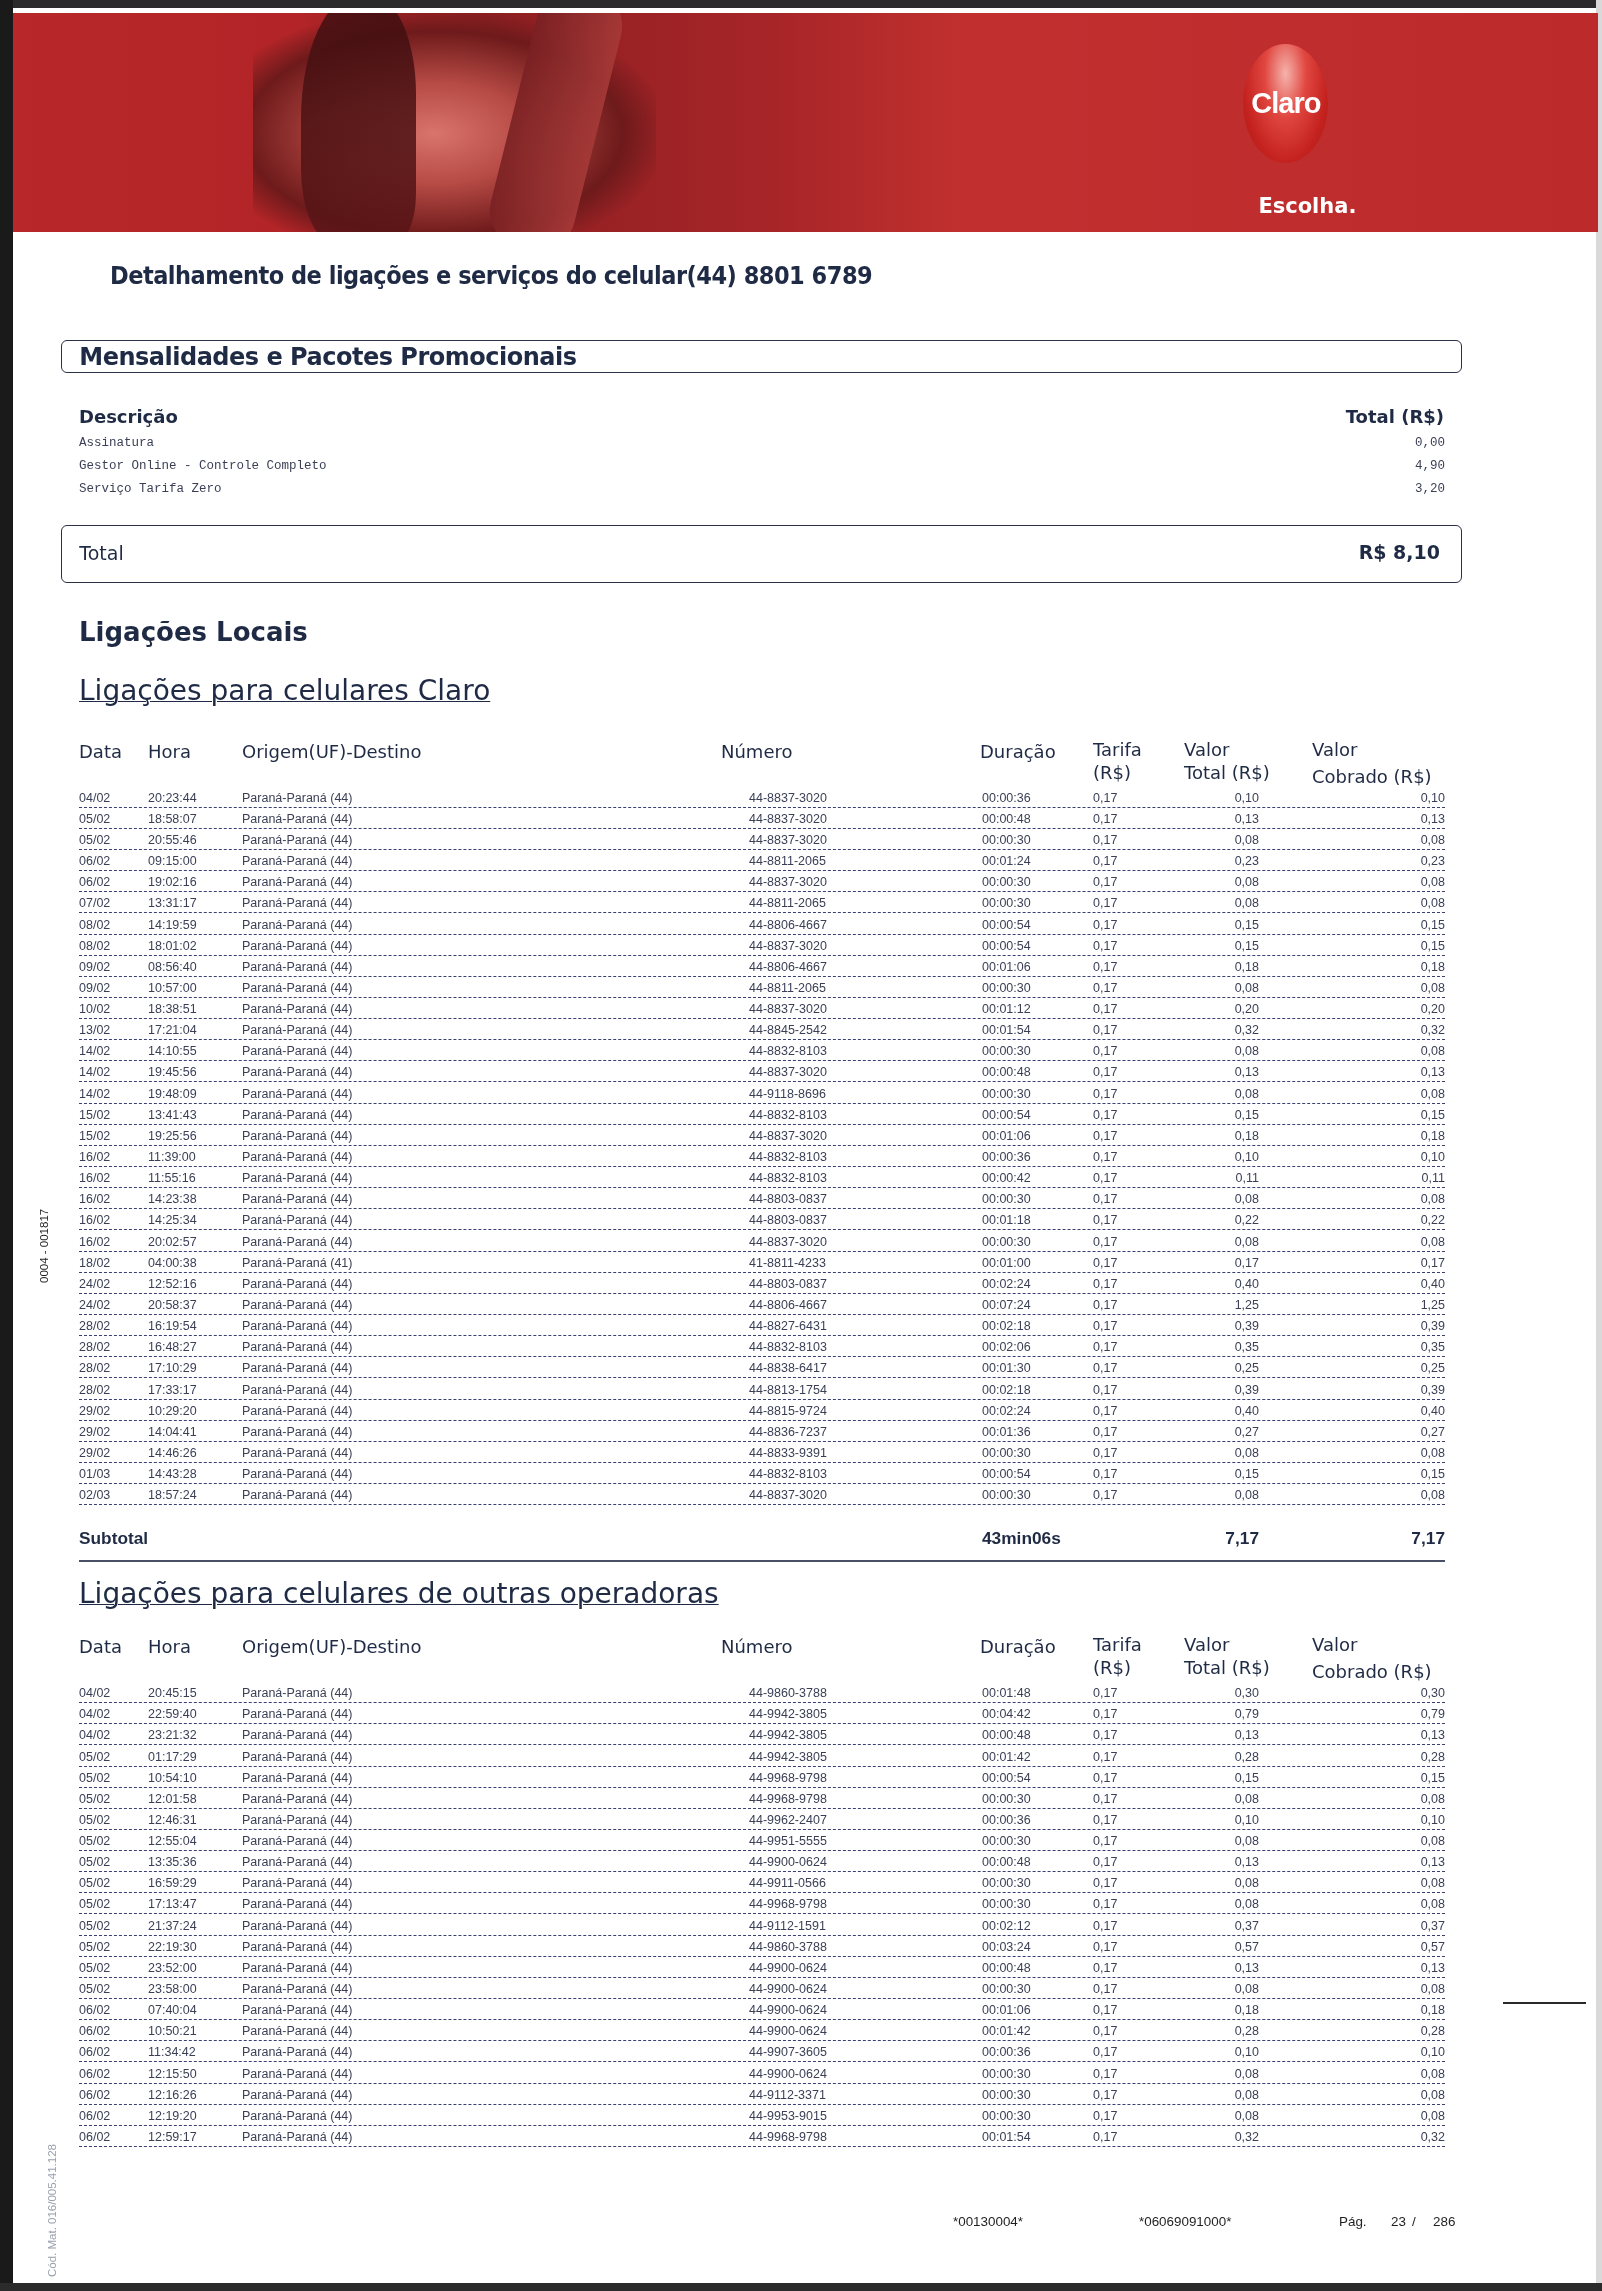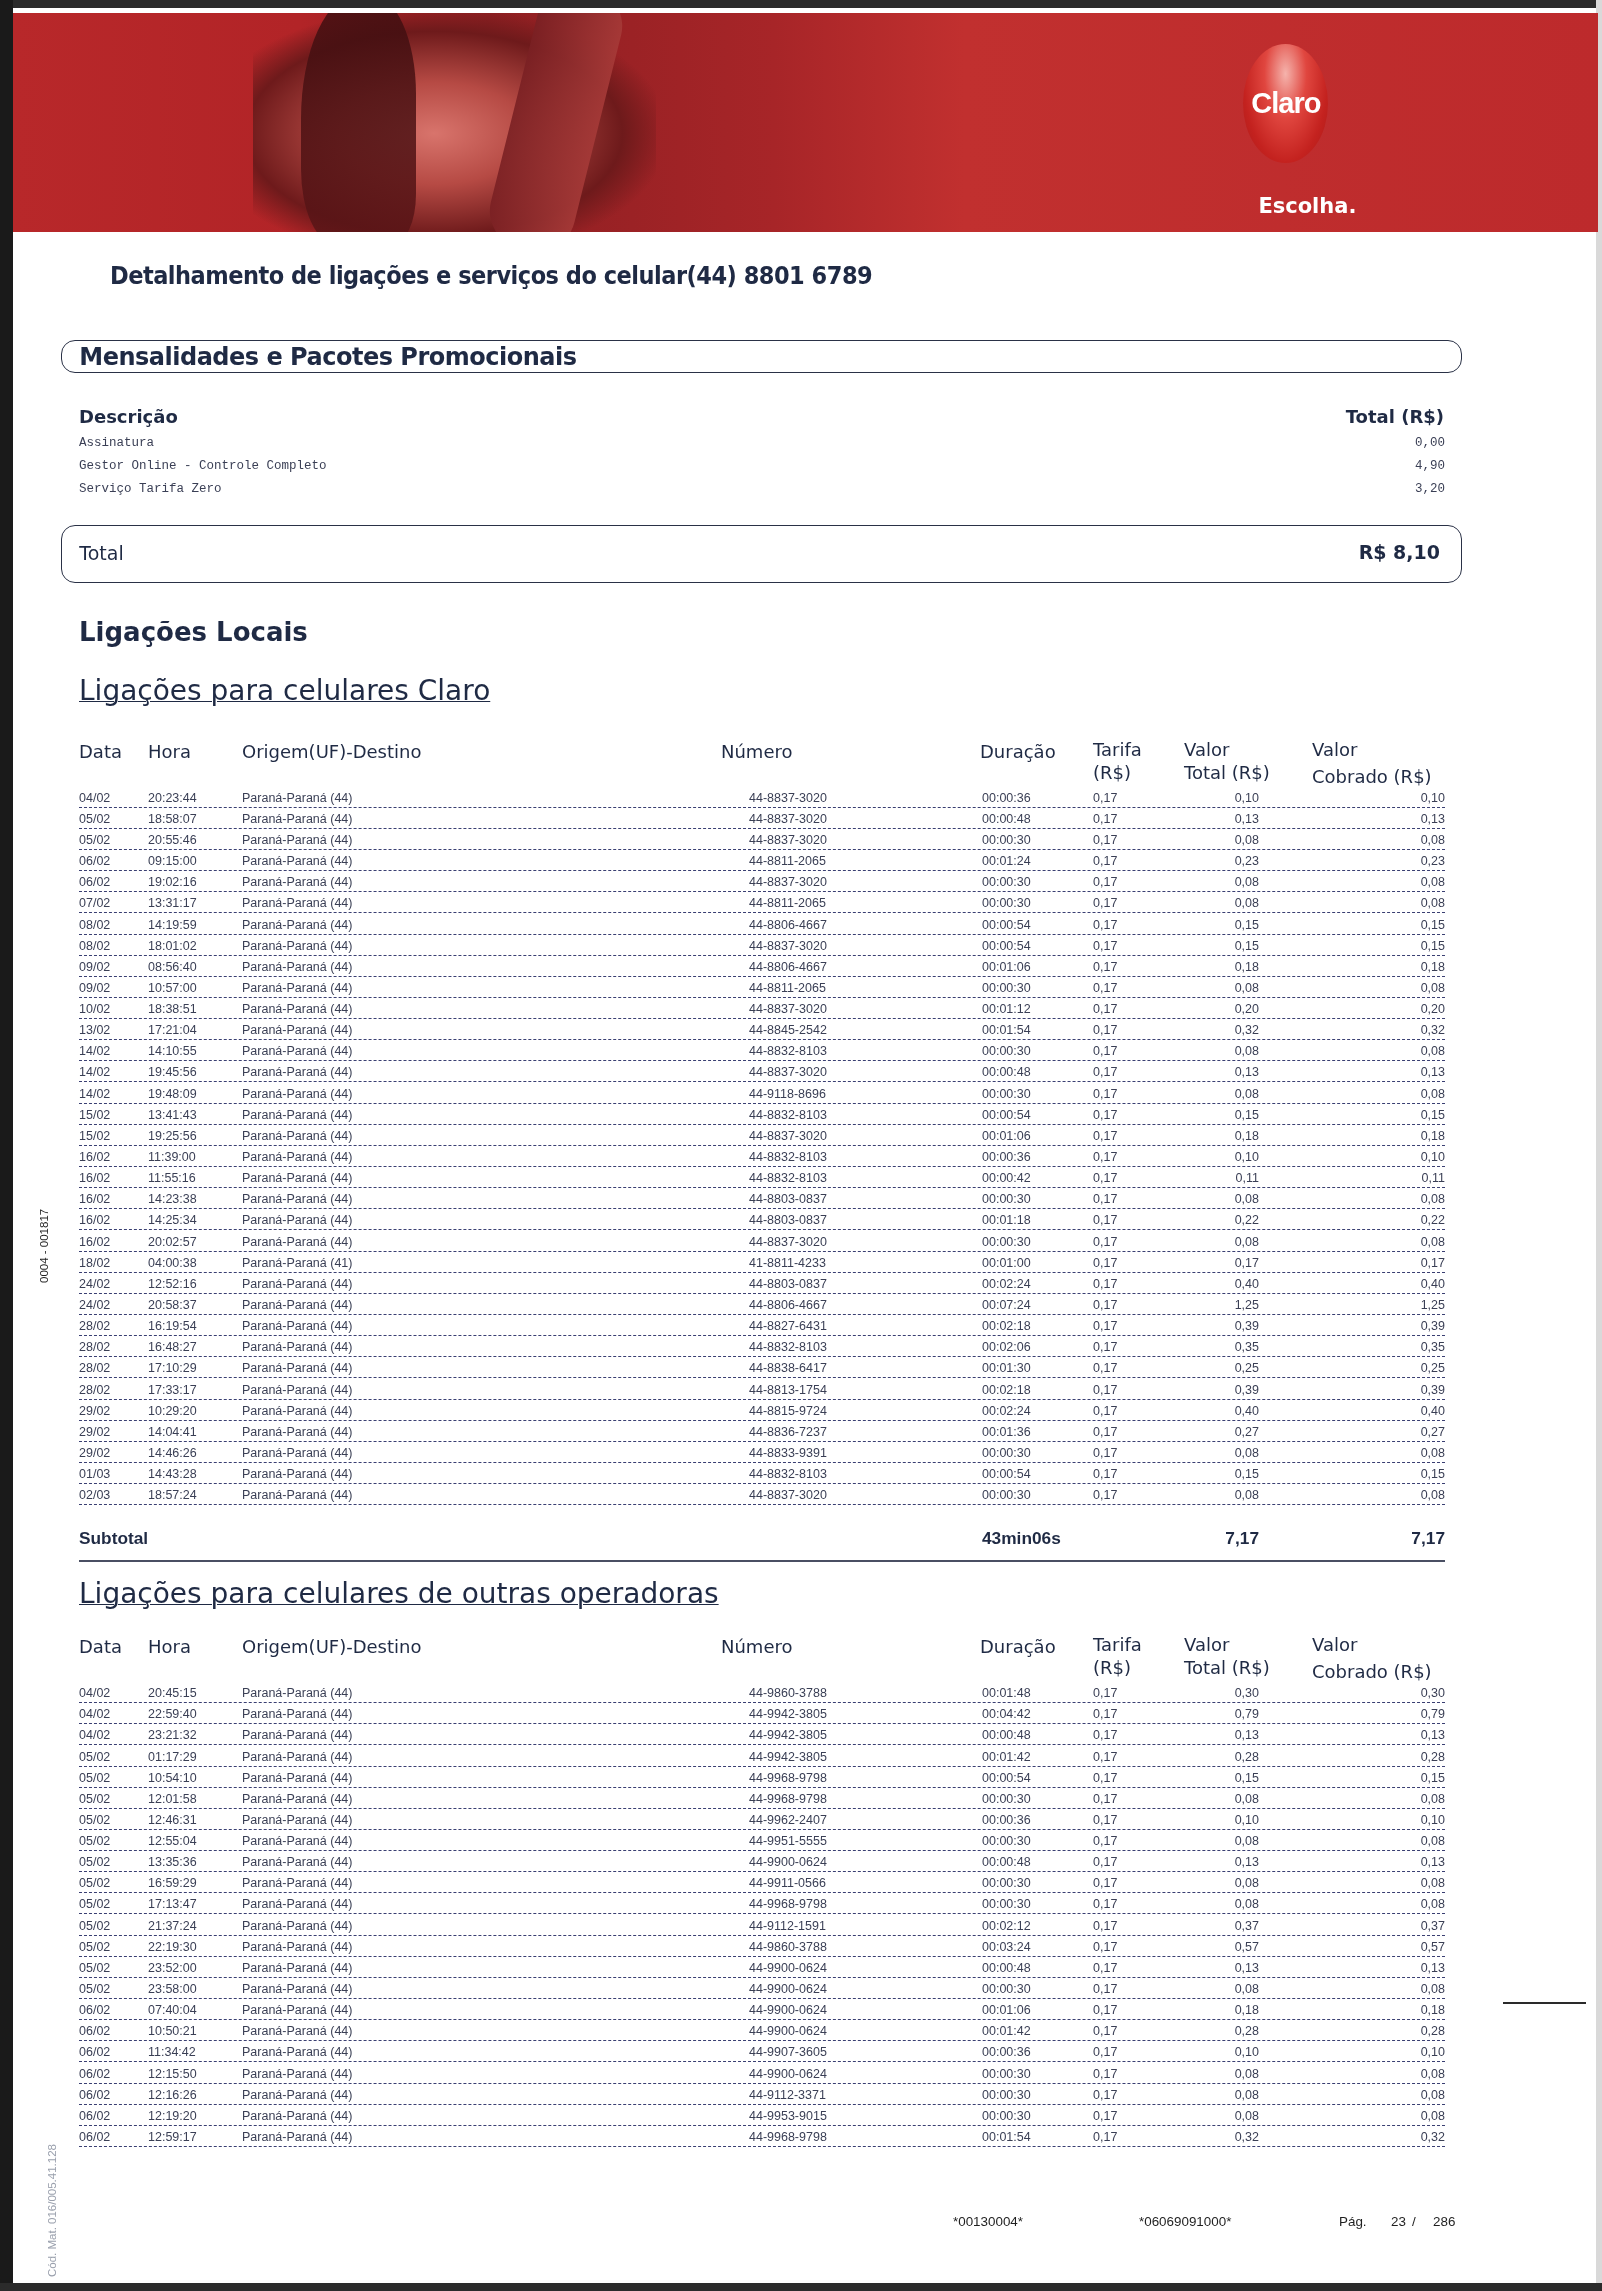--- a/index.html
+++ b/index.html
@@ -32,21 +32,21 @@
   .logo-drop {
     position: absolute; left: 1230px; top: 31px; width: 85px; height: 119px;
     border-radius: 50%; background: radial-gradient(ellipse at 50% 25%, #f5b3ac 0%, #e0463f 35%, #c4221f 70%, #a81a18 100%);
     display: flex; align-items: center; justify-content: center;
   }
   .logo-text { color: #ffffff; font-family: "Liberation Sans", sans-serif; font-weight: bold; font-size: 29px; letter-spacing: -1px; }
   .slogan { position: absolute; left: 1245px; top: 181px; color: #ffffff; font-family: "DejaVu Sans", sans-serif; font-weight: bold; font-size: 21px; }
 
   .page-title { position: absolute; left: 90px; top: 261px; font-size: 25px; font-weight: bold; color: #1f2a44; font-family: "DejaVu Sans Condensed", "DejaVu Sans", sans-serif; letter-spacing: -0.5px; margin-left: 20px; }
 
-  .box { position: absolute; left: 61px; width: 1401px; border: 1.9px solid #2a3146; border-radius: 14px; box-sizing: border-box; }
+  .box { position: absolute; left: 61px; width: 1401px; border: 1.9px solid #2a3146; border-radius: 6px; box-sizing: border-box; }
   .box-mensal { top: 340px; height: 33px; }
   .box-mensal .label { position: absolute; left: 17.3px; top: 1.9px; font-size: 24px; font-weight: bold; color: #1f2a44; letter-spacing: -0.5px; }
   .box-total { top: 525px; height: 58px; padding-left: 12px; }
   .box-total .label { position: absolute; left: 17.3px; top: 16.3px; font-size: 19px; color: #1f2a44; }
   .box-total .value { position: absolute; right: 21px; top: 15.4px; font-size: 19px; font-weight: bold; color: #1f2a44; }
 
   .desc-head { position: absolute; left: 79px; top: 406px; font-size: 18px; font-weight: bold; color: #1f2a44; }
   .desc-total-head { position: absolute; right: 158px; top: 406px; font-size: 18px; font-weight: bold; color: #1f2a44; }
   .desc-row { position: absolute; left: 79px; width: 1366px; height: 21px; font-size: 12.5px; color: #3a3f55; font-family: Liberation Mono, monospace; }
   .desc-row .amt { position: absolute; right: 0; top: 0; }

